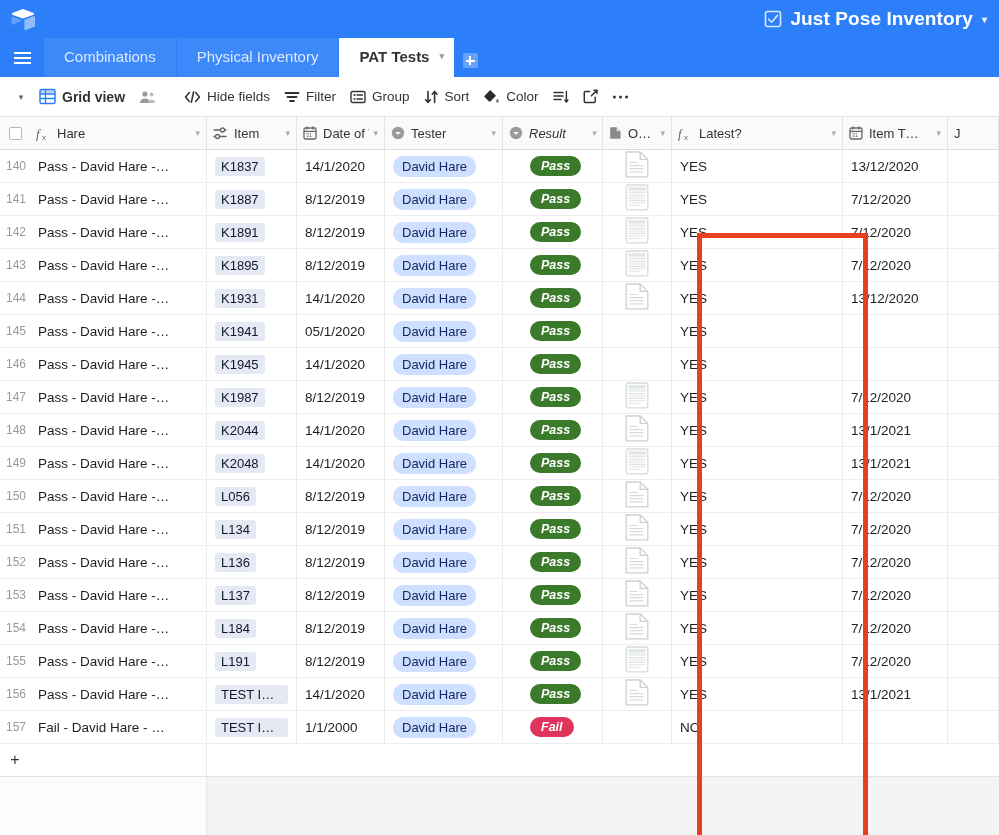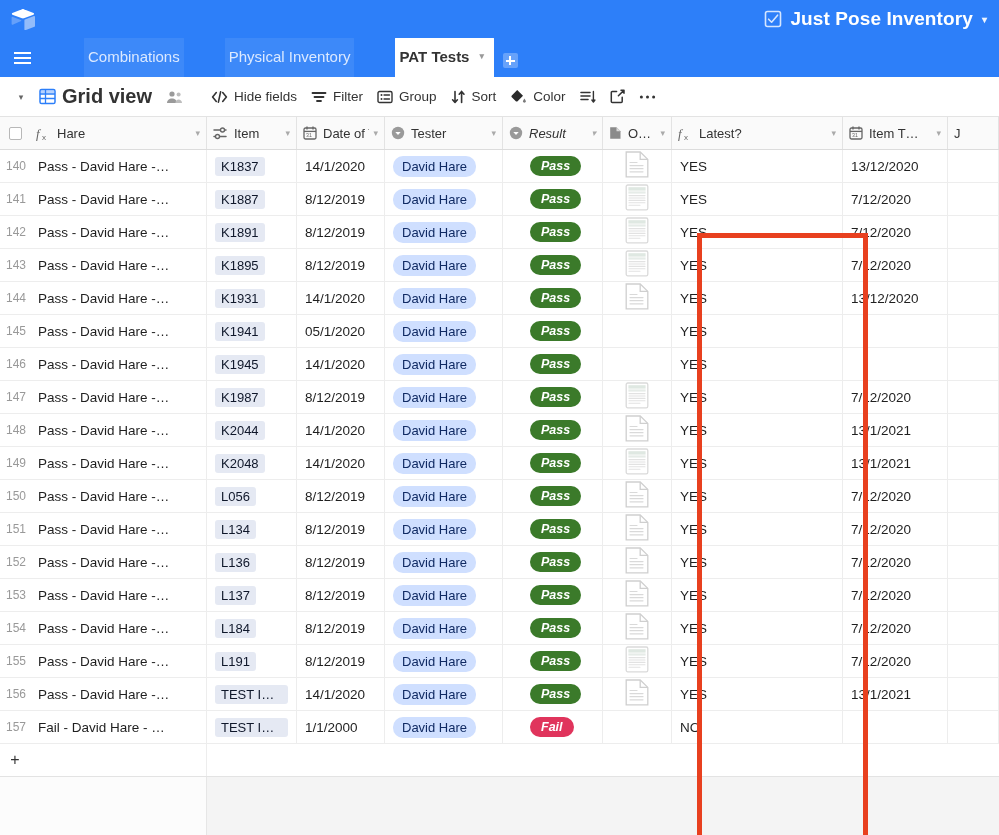--- a/index.html
+++ b/index.html
@@ -48,30 +48,29 @@
     width: 44px; height: 39px;
     display: flex; align-items: center; justify-content: center;
     cursor: pointer;
   }
   .hamburger span {
     display: block; width: 17px; height: 2px; background: #fff;
     box-shadow: 0 -5px 0 #fff, 0 5px 0 #fff;
   }
   .tab {
     height: 42px;
-    padding: 0 4px;
+    padding: 0 20px;
     display: flex; align-items: center;
     color: #dbe9ff;
     font-size: 15px;
     border-radius: 4px 4px 0 0;
     cursor: pointer;
     white-space: nowrap;
     background: rgba(255,255,255,0.08);
     margin-right: 1px;
-    margin-left: 40px;
   }
   .tab.active {
     background: #fff;
     color: #333;
     font-weight: bold;
     padding-right: 10px;
   }
   .tab .tabcaret { font-size: 9px; margin-left: 10px; color: #999; }
   .addtab {
     width: 30px; height: 33px;
@@ -101,21 +100,21 @@
     color: #333;
   }
   .tb-caret {
     width: 22px; text-align: center; color: #666; font-size: 9px; cursor: pointer;
   }
   .tb-item {
     display: flex; align-items: center; gap: 6px;
     padding: 5px 7px; border-radius: 3px; cursor: pointer;
     white-space: nowrap;
   }
-  .tb-item.bold { font-weight: bold; font-size: 20px; }
+  .tb-item.bold { font-weight: bold; font-size: 14px; }
   .tb-sep { width: 14px; }
   .tb-icon { display: inline-flex; align-items: center; justify-content: center; }
 
   
   .grid-wrap { position: relative; width: 999px; height: 718px; overflow: hidden; background:#fff; }
 
   .hdr-row {
     display: flex;
     height: 33px;
     background: #fafafa;

